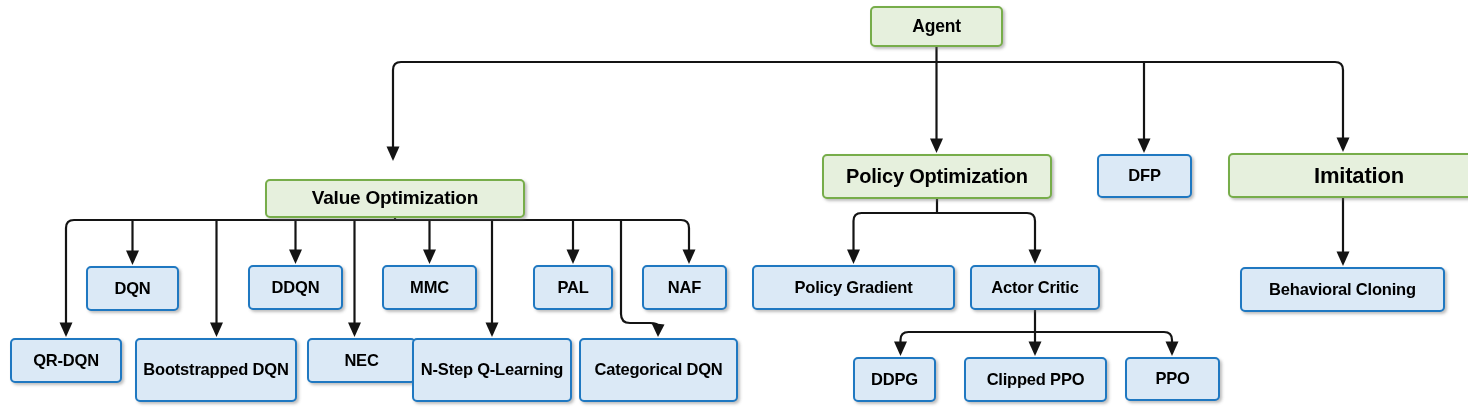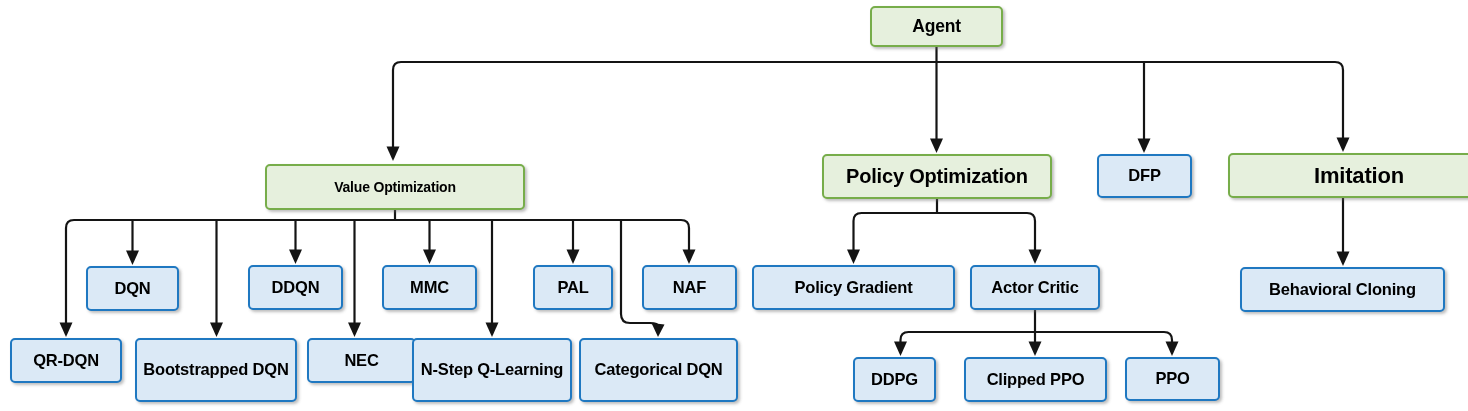--- a/index.html
+++ b/index.html
@@ -85,30 +85,30 @@
     <polygon points="853.5,264 847,249.5 860,249.5"></polygon>
     <polygon points="1035,264 1028.5,249.5 1041.5,249.5"></polygon>
     <polygon points="900.5,356 894,341.5 907,341.5"></polygon>
     <polygon points="1035,356 1028.5,341.5 1041.5,341.5"></polygon>
     <polygon points="1172,356 1165.5,341.5 1178.5,341.5"></polygon>
     <polygon points="1343,266 1336.5,251.5 1349.5,251.5"></polygon>
   </svg>
 
   <div class="node green" style="left:870px;top:6px;width:133px;height:41px;font-size:17.5px">Agent</div>
 
-  <div class="node green" style="left:265px;top:164px;width:260px;height:46px;font-size:14px">Value Optimization</div>
+  <div class="node green" style="left:265px;top:179px;width:260px;height:39px;font-size:19px">Value Optimization</div>
   <div class="node green" style="left:822px;top:154px;width:230px;height:45px;font-size:20px">Policy Optimization</div>
   <div class="node blue" style="left:1097px;top:154px;width:95px;height:44px">DFP</div>
   <div class="node green" style="left:1228px;top:153px;width:262px;height:45px;font-size:22px">Imitation</div>
 
   <div class="node blue" style="left:86px;top:266px;width:93px;height:45px">DQN</div>
   <div class="node blue" style="left:248px;top:265px;width:95px;height:45px">DDQN</div>
   <div class="node blue" style="left:382px;top:265px;width:95px;height:45px">MMC</div>
   <div class="node blue" style="left:533px;top:265px;width:80px;height:45px">PAL</div>
-  <div class="node blue" style="left:642px;top:265px;width:95px;height:45px">NAF</div>
+  <div class="node blue" style="left:642px;top:265px;width:85px;height:45px">NAF</div>
   <div class="node blue" style="left:752px;top:265px;width:203px;height:45px">Policy Gradient</div>
   <div class="node blue" style="left:970px;top:265px;width:130px;height:45px">Actor Critic</div>
   <div class="node blue" style="left:1240px;top:267px;width:205px;height:45px">Behavioral Cloning</div>
 
   <div class="node blue" style="left:10px;top:338px;width:112px;height:45px">QR-DQN</div>
   <div class="node blue" style="left:135px;top:338px;width:162px;height:64px">Bootstrapped DQN</div>
   <div class="node blue" style="left:307px;top:338px;width:109px;height:45px">NEC</div>
   <div class="node blue" style="left:412px;top:338px;width:160px;height:64px">N-Step Q-Learning</div>
   <div class="node blue" style="left:579px;top:338px;width:159px;height:64px">Categorical DQN</div>
   <div class="node blue" style="left:853px;top:357px;width:83px;height:45px">DDPG</div>

